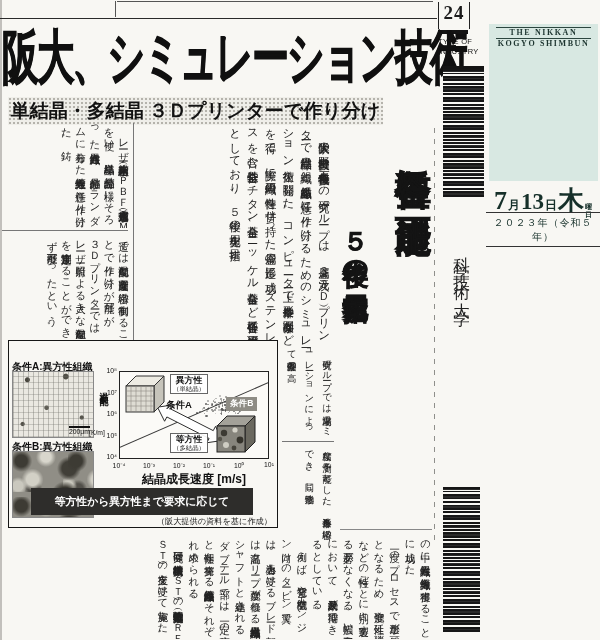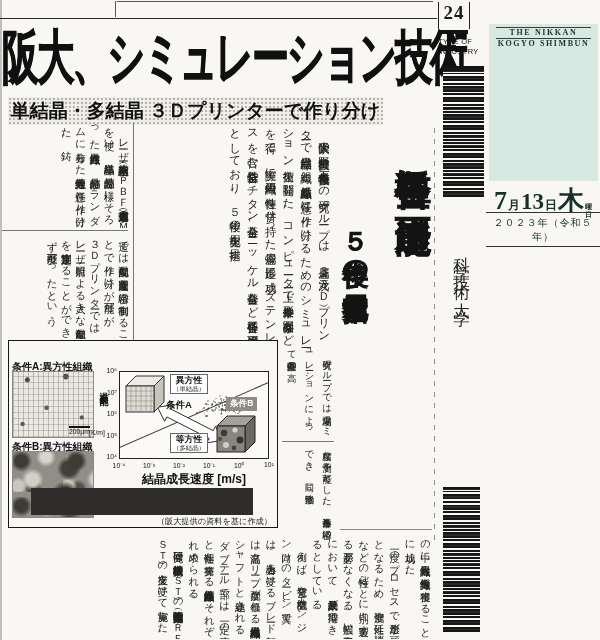--- a/index.html
+++ b/index.html
@@ -418,16 +418,17 @@
 
     <div class="abs xtick" style="left:97px;">10⁻⁴</div>
     <div class="abs xtick" style="left:127px;">10⁻³</div>
     <div class="abs xtick" style="left:157px;">10⁻²</div>
     <div class="abs xtick" style="left:187px;">10⁻¹</div>
     <div class="abs xtick" style="left:217px;">10⁰</div>
     <div class="abs xtick" style="left:247px;">10¹</div>
     <div class="abs xlabel">結晶成長速度 [m/s]</div>
 
     <div class="abs fig-banner">
+      <div>等方性から異方性まで要求に応じて</div>
     </div>
     <div class="abs fig-credit">（阪大提供の資料を基に作成）</div>
   </div>
 </div>
 
 </body></html>

